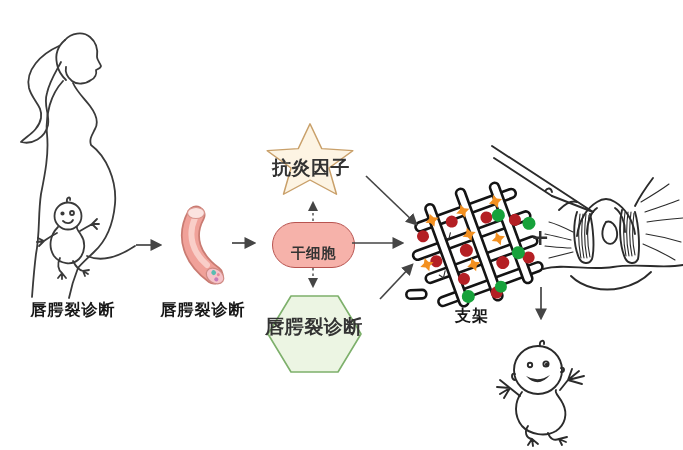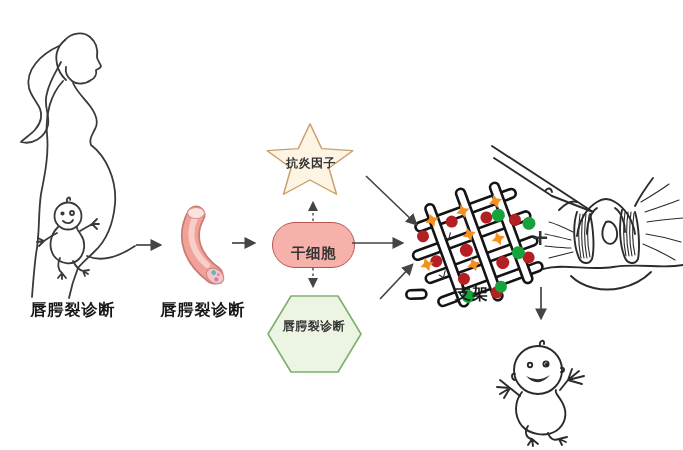--- a/index.html
+++ b/index.html
@@ -3,21 +3,21 @@
 <meta charset="utf-8">
 <style>
   html,body{margin:0;padding:0;background:#fff;}
   .canvas{position:relative;width:683px;height:450px;background:#ffffff;overflow:hidden;
           font-family:"DejaVu Sans","Liberation Sans",sans-serif;}
   .abs{position:absolute;}
   .lbl{position:absolute;font-family:"DejaVu Serif","Liberation Serif",serif;
        font-weight:bold;color:#161616;text-align:center;white-space:nowrap;}
   .lbl-main{font-size:16px;letter-spacing:1px;}
   .lbl-shape{font-family:"DejaVu Serif","Liberation Serif",serif;font-weight:bold;
-             font-size:12px;color:#333;text-align:center;letter-spacing:0.5px;}
+             font-size:19px;color:#333;text-align:center;letter-spacing:0.5px;}
   .plus{font-size:22px;font-weight:bold;color:#333;font-family:"DejaVu Serif","Liberation Serif",serif;}
   .stadium{position:absolute;left:272px;top:222px;width:81px;height:44px;border-radius:24px;
            background:#f6b2aa;border:1.6px solid #b85450;display:flex;align-items:center;justify-content:center;}
   
   .ink{stroke:#3a3a3a;stroke-width:1.8;fill:none;stroke-linecap:round;stroke-linejoin:round;}
   .ink2{stroke:#2b2b2b;stroke-width:1.9;fill:none;stroke-linecap:round;stroke-linejoin:round;}
   .inkThin{stroke:#2b2b2b;stroke-width:1.1;fill:none;stroke-linecap:round;}
   .fillInk{fill:#2b2b2b;stroke:none;}
   .arrow{stroke:#454545;stroke-width:1.7;fill:none;}
   .arrow-dashed{stroke:#555;stroke-width:1.5;fill:none;stroke-dasharray:2.5 3;}
@@ -206,16 +206,16 @@
     <g class="ink2">
       <path d="M492,146 L593,212"></path>
       <path d="M494,158 L552,196"></path>
       <path d="M552,196 L593,212"></path>
       <path d="M545,191 c3,-4 6,-3 7,1"></path>
     </g>
   </svg>
 
   <div class="lbl lbl-main" style="left:14px;top:300px;width:118px;">唇腭裂诊断</div>
   <div class="lbl lbl-main" style="left:144px;top:300px;width:118px;">唇腭裂诊断</div>
-  <div class="lbl lbl-main" style="left:432px;top:284px;width:80px;">支架</div>
+  <div class="lbl lbl-main" style="left:432px;top:306px;width:80px;">支架</div>
   <div class="abs plus" style="left:531px;top:224px;">+</div>
 
 </div>
 
 </body></html>

